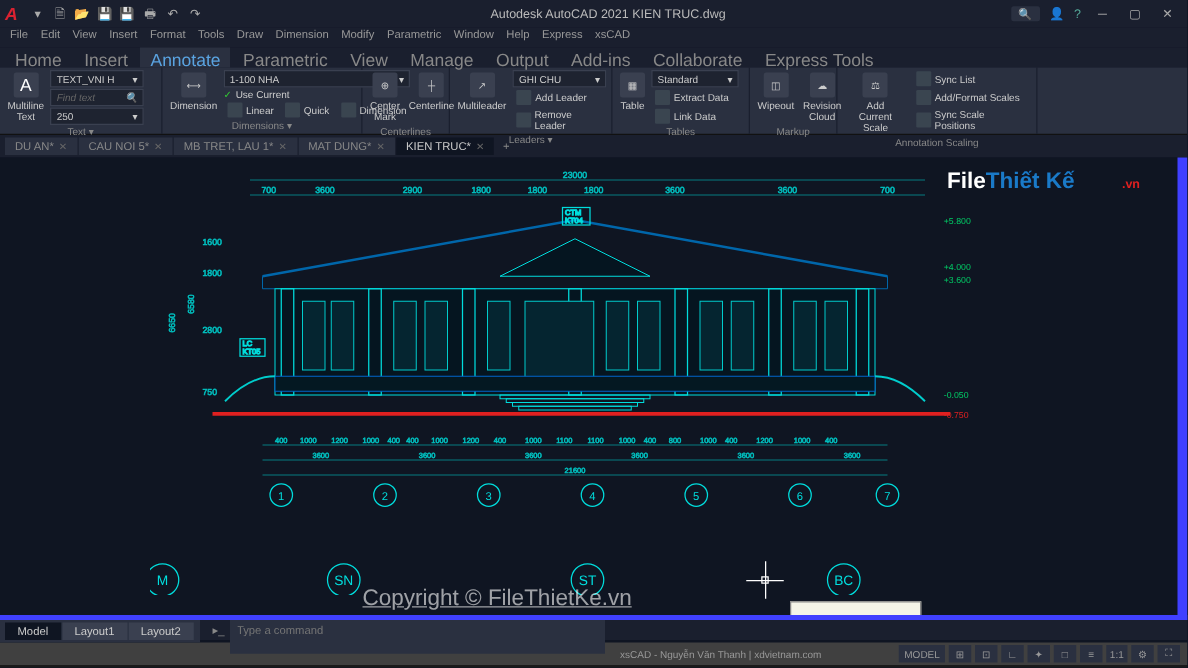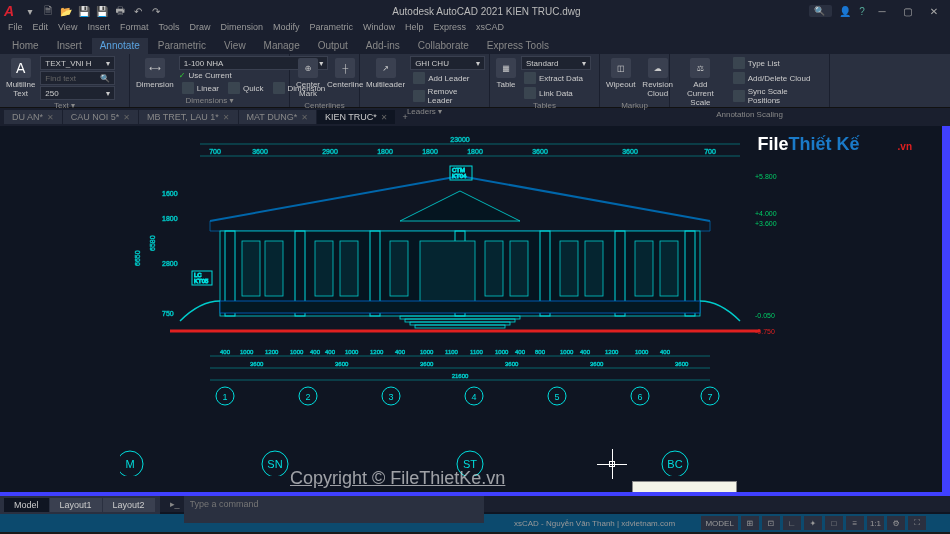--- a/index.html
+++ b/index.html
@@ -13,21 +13,21 @@
 .title-text { flex: 1; text-align: center; color: #bbb; font-size: 10px; }
 .win-controls { display: flex; gap: 2px; }
 .win-btn { width: 24px; height: 18px; display: flex; align-items: center; justify-content: center; color: #aaa; }
 .search-title { display: flex; align-items: center; background: #2a3040; padding: 1px 6px; border-radius: 2px; margin-right: 6px; }
 
 
 .menubar { background: #1a1f2e; height: 16px; display: flex; gap: 10px; padding: 0 8px; font-size: 9px; color: #999; }
 .menu-item { cursor: pointer; }
 
 
-.ribbon-tabs { background: #1a1f2e; height: 16px; display: flex; gap: 2px; padding: 0 4px; font-size: 10px; }
+.ribbon-tabs { background: #1a1f2e; height: 16px; display: flex; gap: 2px; padding: 0 4px; font-size: 14px; }
 .ribbon-tab { padding: 2px 8px; color: #888; cursor: pointer; }
 .ribbon-tab.active { background: #2a3040; color: #5aa3e0; }
 
 
 .ribbon { background: #2a3040; height: 54px; display: flex; border-bottom: 1px solid #111; }
 .rgroup { border-right: 1px solid #1a1f2e; padding: 2px 4px; display: flex; flex-direction: column; justify-content: space-between; }
 .rgroup-content { display: flex; gap: 3px; align-items: flex-start; flex: 1; }
 .rgroup-title { font-size: 8px; color: #888; text-align: center; padding: 1px 0; }
 .big-btn { display: flex; flex-direction: column; align-items: center; gap: 2px; padding: 2px; font-size: 8px; color: #ccc; }
 .big-btn .icon { width: 20px; height: 20px; background: #3a4050; border-radius: 2px; display: flex; align-items: center; justify-content: center; }
@@ -67,21 +67,21 @@
 .model-tabs { background: #2a3040; height: 18px; display: flex; align-items: center; font-size: 9px; padding: 0 4px; gap: 1px; }
 .model-tab { padding: 2px 10px; background: #3a4050; color: #ccc; }
 .model-tab.active { background: #0f1522; }
 
 
 .cmd-line { background: #1a1f2e; height: 16px; display: flex; align-items: center; padding: 0 150px; }
 .cmd-input { background: #2a3040; border: none; color: #888; font-size: 9px; padding: 14px 6px; width: 300px; }
 .cmd-prompt { color: #888; font-size: 9px; margin-right: 4px; }
 
 
-.statusbar { background: #0c4a6e; height: 18px; display: flex; align-items: center; justify-content: space-between; padding: 0 24px; font-size: 8px; color: #999; }
+.statusbar { background: #404040; height: 18px; display: flex; align-items: center; justify-content: space-between; padding: 0 6px; font-size: 8px; color: #999; }
 .status-left { display: flex; gap: 4px; align-items: center; }
 .status-right { display: flex; gap: 3px; align-items: center; }
 .status-btn { width: 18px; height: 14px; background: #2a3040; display: flex; align-items: center; justify-content: center; font-size: 8px; }
 
 
 .taskbar { background: #1a1a1a; height: 24px; display: flex; align-items: center; padding: 0 4px; gap: 2px; }
 </style>
 </head>
 <body>
 
@@ -146,21 +146,21 @@
       <div class="big-btn">
         <span class="icon" style="color:#fff;font-size:14px;">A</span>
         <span style="white-space:pre-line;text-align:center;">Multiline
 Text</span>
       </div>
       <div class="small-row">
         <div class="dropdown-field">
             <span>TEXT_VNI H</span>
             <span>▾</span>
           </div>
-        <div class="dropdown-field" style="color:#666;gap:24px;">
+        <div class="dropdown-field" style="font-style:italic;color:#666;gap:24px;">
             <span>Find text</span>
             <span>🔍</span>
           </div>
         <div class="dropdown-field">
             <span>250</span>
             <span>▾</span>
           </div>
       </div>
     </div>
     <div class="rgroup-title">Text ▾</div>
@@ -281,25 +281,25 @@
   <div class="rgroup" style="width:160px;">
     <div class="rgroup-content">
       <div class="big-btn">
           <span class="icon">⚖</span>
           <span style="white-space:pre-line;text-align:center;">Add
 Current Scale</span>
         </div>
       <div class="small-row">
         <span class="small-btn">
             <span class="icon"></span>
-            <span>Type List</span>
-          </span>
-        <span class="small-btn">
-            <span class="icon"></span>
-            <span>Add/Delete Cloud</span>
+            <span>Sync List</span>
+          </span>
+        <span class="small-btn">
+            <span class="icon"></span>
+            <span>Add/Format Scales</span>
           </span>
         <span class="small-btn">
             <span class="icon"></span>
             <span>Sync Scale Positions</span>
           </span>
       </div>
     </div>
     <div class="rgroup-title">Annotation Scaling</div>
   </div>
 </div>

